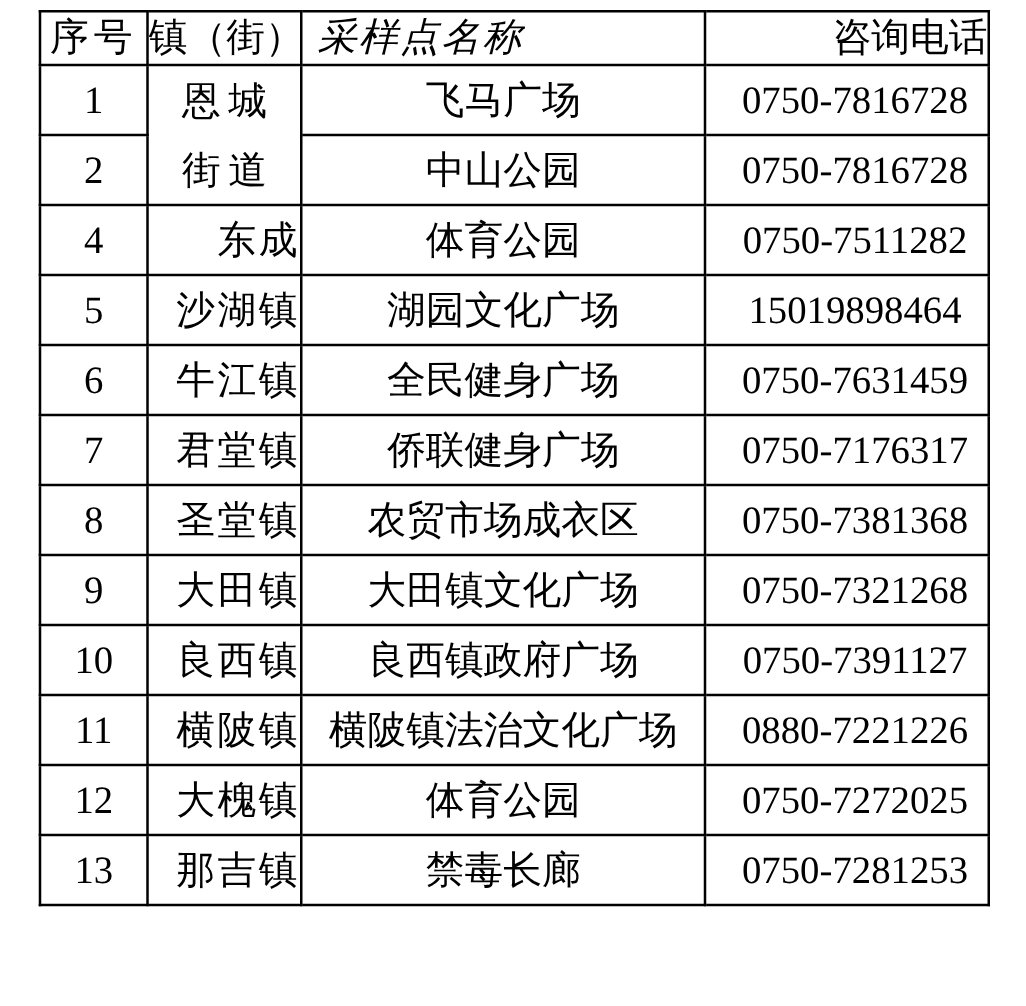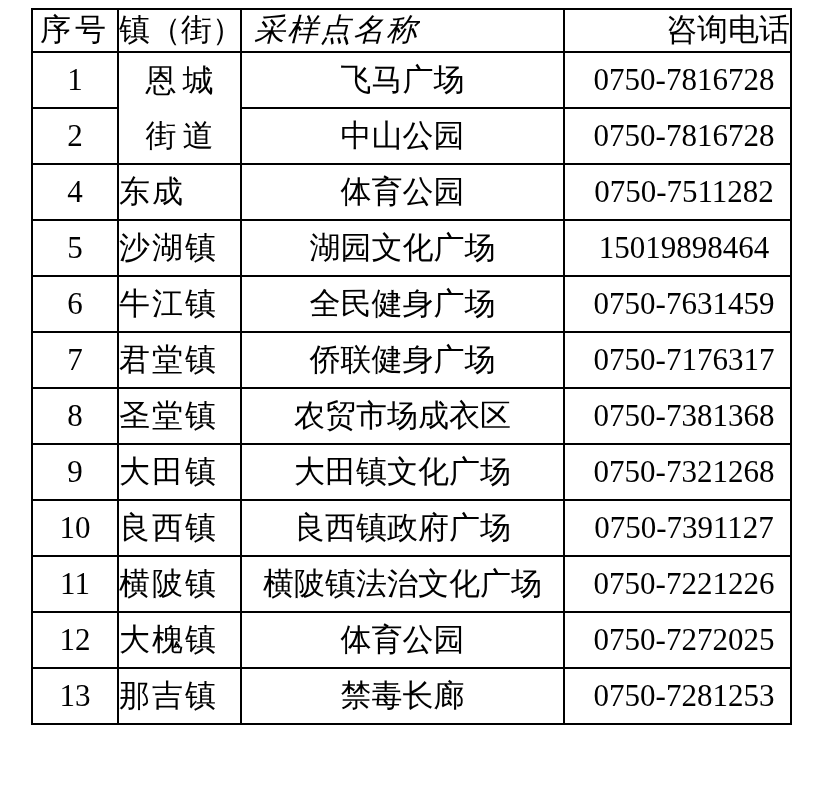--- a/index.html
+++ b/index.html
@@ -38,21 +38,21 @@
     vertical-align: middle;
     line-height: 1.1;
     overflow: hidden;
     white-space: nowrap;
   }
   table.sampling-table tr { height: 56px; }
   table.sampling-table tr.header-row { height: 43px; }
 
   
   .c-no    { text-align: center; }
-  .c-town  { text-align: left; letter-spacing: 2px; }
+  .c-town  { text-align: right; letter-spacing: 2px; }
   .c-site  { text-align: center; }
   .c-phone { text-align: center; padding-left: 13px !important; }
 
   th.h-no    { text-align: center; letter-spacing: 4px; }
   th.h-town  { text-align: right; }
   th.h-site  { text-align: left; padding-left: 12px !important; letter-spacing: 2px; font-style: italic; }
   th.h-phone { text-align: right; padding-left: 13px !important; }
 
   
   td.c-town-merged { text-align: center; }
@@ -144,21 +144,21 @@
         <td class="c-no">10</td>
         <td class="c-town">良西镇</td>
         <td class="c-site">良西镇政府广场</td>
         <td class="c-phone">0750-7391127</td>
       </tr>
 
       <tr>
         <td class="c-no">11</td>
         <td class="c-town">横陂镇</td>
         <td class="c-site">横陂镇法治文化广场</td>
-        <td class="c-phone">0750-7221226</td>
+        <td class="c-phone">0880-7221226</td>
       </tr>
 
       <tr>
         <td class="c-no">12</td>
         <td class="c-town">大槐镇</td>
         <td class="c-site">体育公园</td>
         <td class="c-phone">0750-7272025</td>
       </tr>
 
       <tr>

